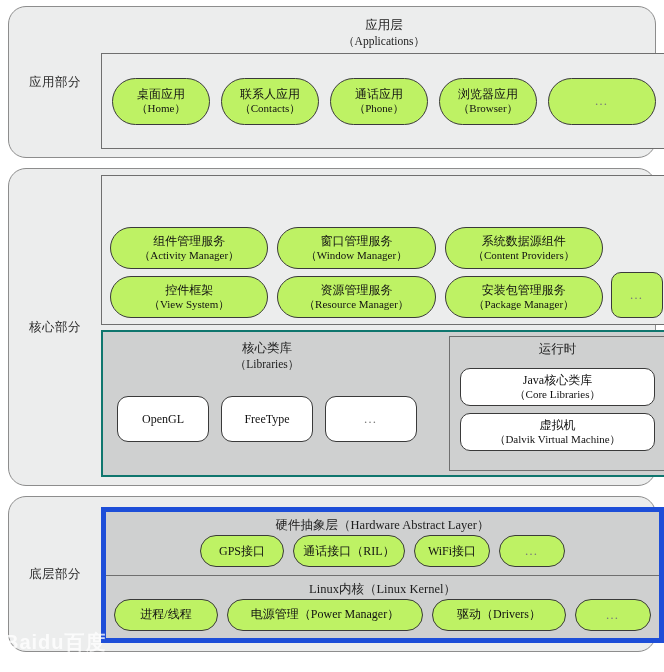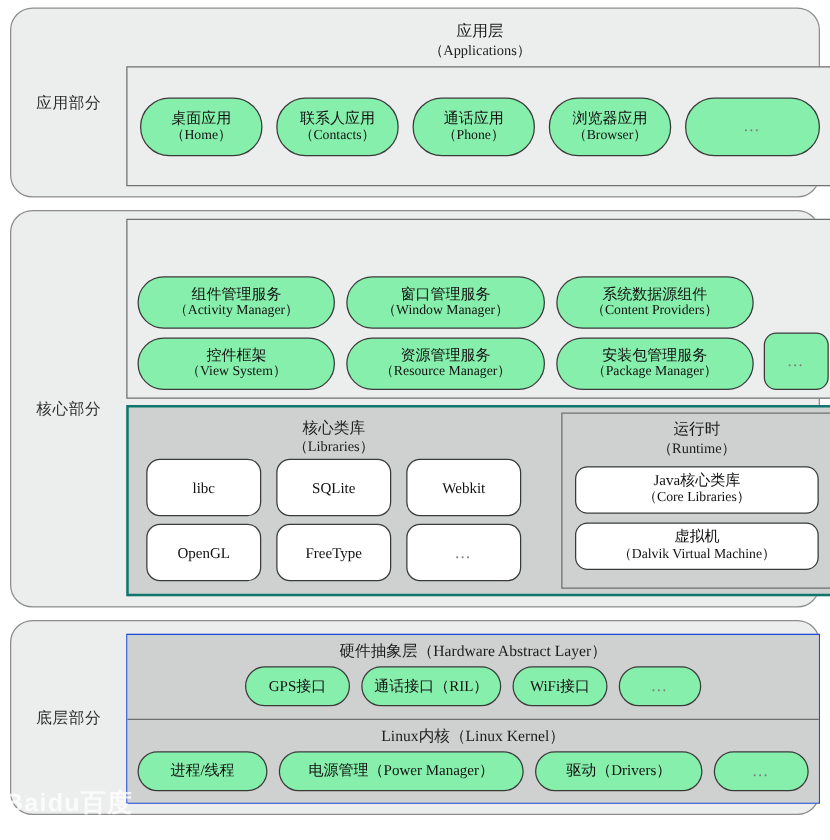--- a/index.html
+++ b/index.html
@@ -66,21 +66,21 @@
   
   .panel {
     border: 1px solid #6f6f6f;
     box-sizing: border-box;
     background: #eceded;
     display: flex;
     flex-direction: column;
   }
   .panel-grey {
     background: #cfd0d0;
-    border: 1px solid #1d4ed8;
+    border: 5px solid #1d4ed8;
   }
   .panel-title {
     text-align: center;
     font-size: 12.5px;
     line-height: 1.26;
     color: #1c1c1c;
     padding-top: 5px;
     white-space: nowrap;
   }
   .panel-title .en { display: block; font-size: 11.5px; }
@@ -94,21 +94,21 @@
     gap: 9px;
   }
   .node {
     box-sizing: border-box;
     display: flex;
     flex-direction: column;
     align-items: center;
     justify-content: center;
     text-align: center;
     border: 1px solid #3a3a3a;
-    background: #86efac;
+    background: #bef264;
     color: #111111;
     font-size: 12px;
     line-height: 1.22;
     white-space: nowrap;
     padding: 0 8px;
   }
   .node .en { font-size: 11px; display: block; }
   .node.pill { border-radius: 999px; }
   .node.soft { border-radius: 11px; background: #ffffff; }
   .node.dots { color: #7b7b7b; letter-spacing: 2px; font-size: 13px; }
@@ -318,36 +318,30 @@
       </div>
 
       <div id="lower-core">
         <div id="libraries-panel">
           <div class="panel-title">
             <span>核心类库</span>
             <span class="en">（Libraries）</span>
           </div>
           <div id="libraries-rows">
             <div class="row">
-              <div class="node soft">libc</div>
-              <div class="node soft">SQLite</div>
-              <div class="node soft">Webkit</div>
-            </div>
-            <div class="row">
               <div class="node soft">OpenGL</div>
               <div class="node soft">FreeType</div>
               <div class="node soft dots">…</div>
             </div>
           </div>
         </div>
 
         <div id="runtime-panel">
           <div class="panel-title">
             <span>运行时</span>
-            <span class="en">（Runtime）</span>
           </div>
           <div id="runtime-rows">
             <div class="node soft">
               <span>Java核心类库</span>
               <span class="en">（Core Libraries）</span>
             </div>
             <div class="node soft">
               <span>虚拟机</span>
               <span class="en">（Dalvik Virtual Machine）</span>
             </div>

